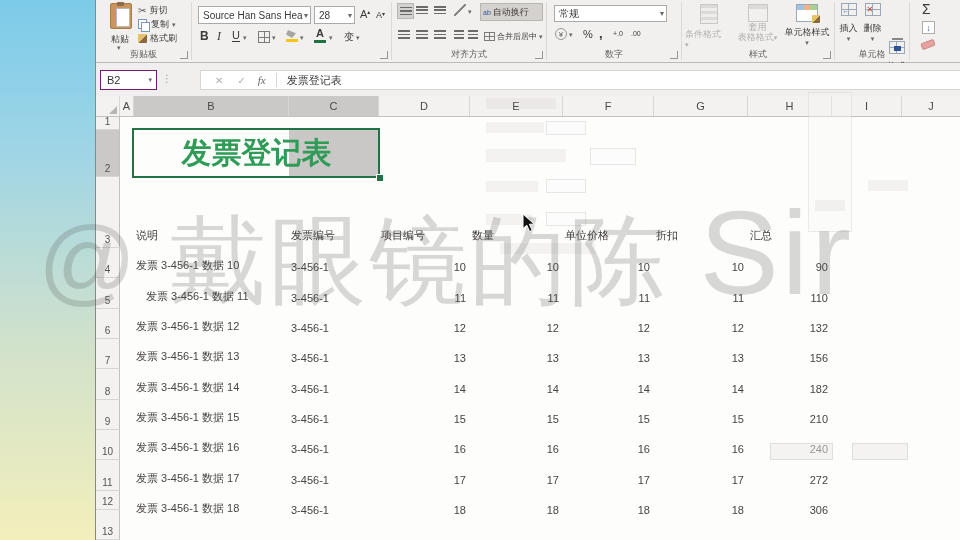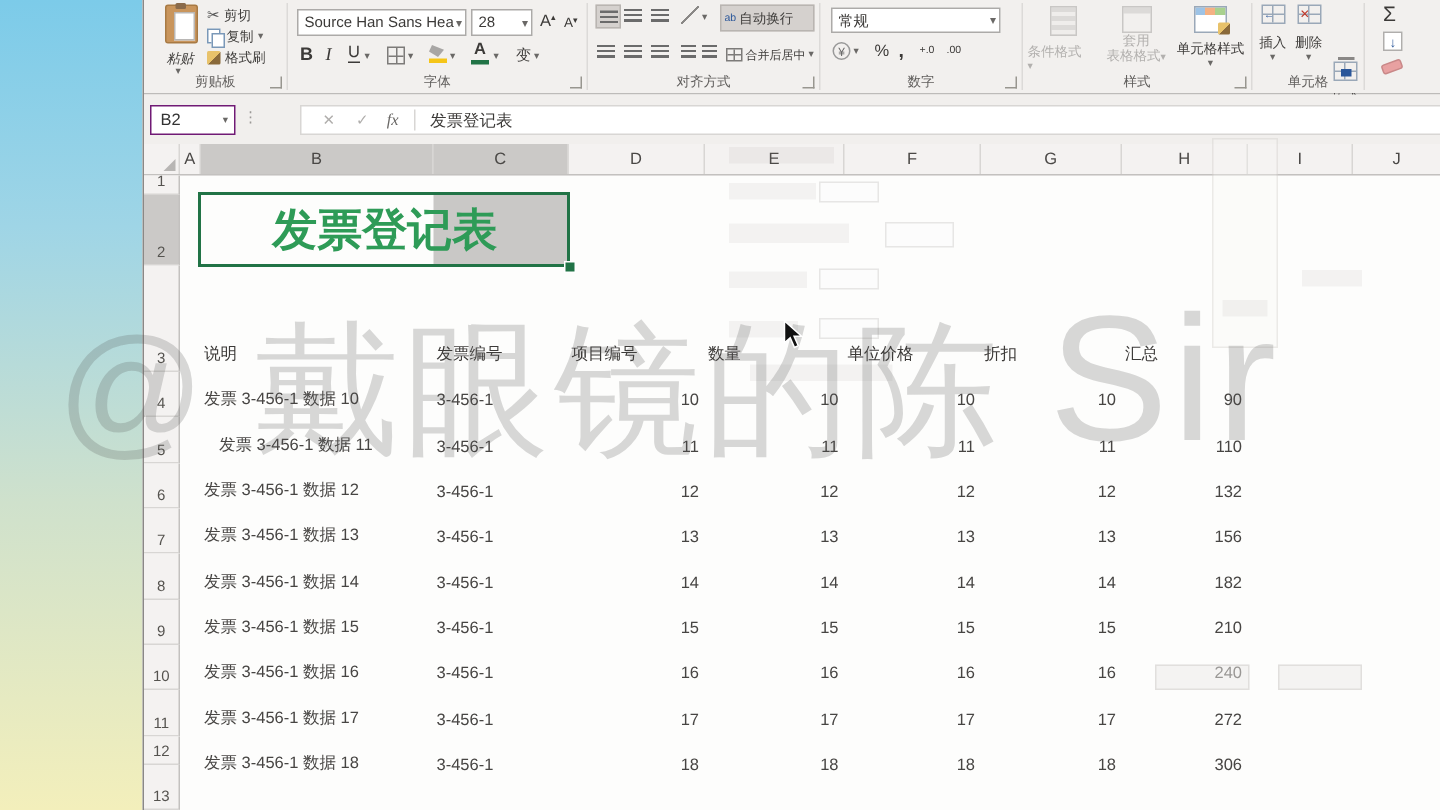--- a/index.html
+++ b/index.html
@@ -56,21 +56,21 @@
 <body>
 
 <div class="screen">
   <div class="desktop"></div>
 
   <div class="excel">
 
     <div class="ribbon">
 
       <div class="rgroup" style="left:0;width:95px;">
-        <div class="abs" style="left:8px;top:2px;width:32px;height:48px;text-align:center;font-style:italic;">
+        <div class="abs" style="left:8px;top:2px;width:32px;height:48px;text-align:center;">
           <div class="abs" style="left:6px;top:1px;width:20px;height:24px;background:#c9955c;border-radius:2px;border:1px solid #a87a44;">
             <div class="abs" style="left:6px;top:-2px;width:7px;height:4px;background:#8a6a4a;border-radius:1px;"></div>
             <div class="abs" style="left:5px;top:4px;width:12px;height:17px;background:#fff;border:1px solid #b9b7b5;"></div>
           </div>
           <div class="rbtn-lbl abs" style="left:0;top:31px;width:32px;">粘贴</div>
           <div class="chevd abs" style="left:13px;top:42px;">▾</div>
         </div>
         <div class="abs" style="left:42px;top:4px;height:12px;display:flex;align-items:center;gap:3px;">
           <span style="font-size:10px;color:#555;">✂</span>
           <span class="rbtn-lbl">剪切</span>
@@ -116,21 +116,20 @@
           <div style="width:12px;height:3px;background:#f5c518;margin-top:1px;"></div>
         </div>
         <div class="chevd abs" style="left:108px;top:34px;">▾</div>
         <div class="abs" style="left:122px;top:28px;text-align:center;">
           <div style="font-size:11px;font-weight:bold;color:#3c3a38;line-height:1;">A</div>
           <div style="width:12px;height:3px;background:#217346;margin-top:1px;"></div>
         </div>
         <div class="chevd abs" style="left:137px;top:34px;">▾</div>
         <div class="abs" style="left:152px;top:30px;font-size:10px;color:#3c3a38;">变</div>
         <div class="chevd abs" style="left:164px;top:34px;">▾</div>
-        <div class="glabel">字体</div>
         <div class="dlauncher" style="right:3px;bottom:3px;"></div>
       </div>
       <div class="gsep" style="left:295px;"></div>
 
       <div class="rgroup" style="left:296px;width:154px;">
         <div class="abs hl" style="left:5px;top:3px;width:17px;height:16px;display:flex;align-items:center;justify-content:center;">
             <div class="bars"></div>
           </div>
         <div class="abs" style="left:24px;top:6px;">
             <div class="bars"></div>

